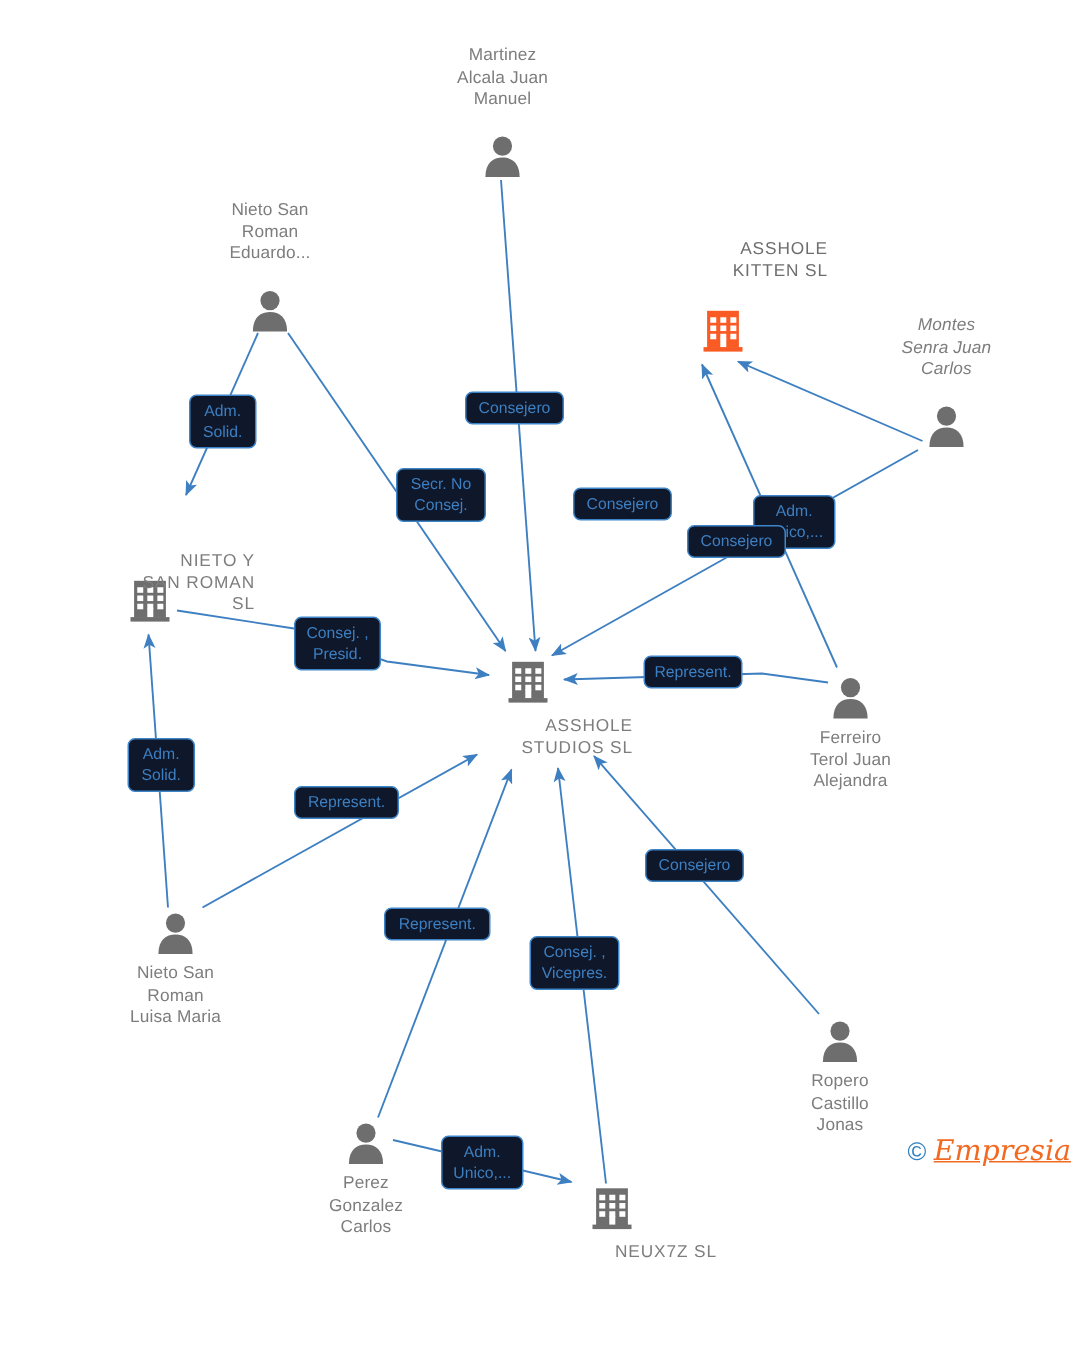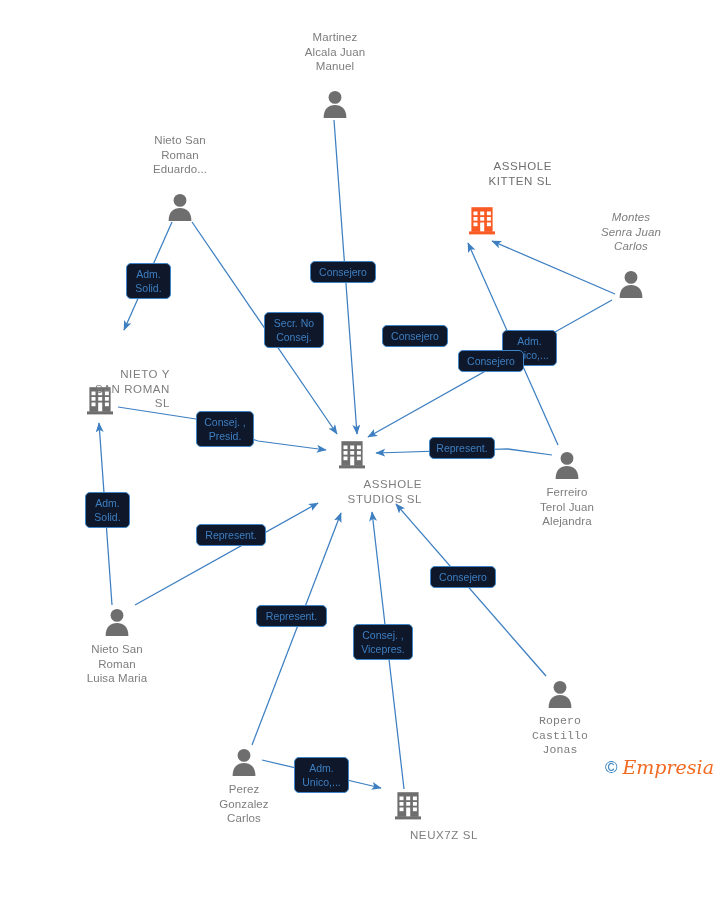--- a/index.html
+++ b/index.html
@@ -67,20 +67,21 @@
   }
   #watermark .copy{
     color:#2e7fbe;font-size:17px;line-height:17px;
   }
   #watermark .brand{
     color:#f26a21;
     font-family:"DejaVu Serif", serif;
     font-style:italic;
     font-size:19px;
     line-height:19px;
+    text-decoration:underline;
   }
 </style>
 </head>
 <body>
 
 <div id="graph">
 
   <svg id="edges" viewBox="0 0 728 905" xmlns="http://www.w3.org/2000/svg">
     <defs>
       <marker id="arrowhead" markerWidth="9" markerHeight="9" refX="7.4" refY="3.2" orient="auto" markerUnits="strokeWidth">
@@ -222,21 +223,21 @@
 Roman
 Luisa Maria</span>
       </div>
       <div class="node person" style="left: 560px; top: 694px;">
         <span class="icon-wrap">
           <svg width="26" height="30" viewBox="0 0 26 30">
             <circle cx="13" cy="8.4" r="6.4" fill="#6e6e6e"></circle>
             <path d="M1.6 29 C1.6 19.6 6.6 16 13 16 C19.4 16 24.4 19.6 24.4 29 Z" fill="#6e6e6e"></path>
           </svg>
         </span>
-        <span class="node-label" style="top: 20px; bottom: auto; font-family: Liberation Mono, monospace;">Ropero
+        <span class="node-label" style="top: 20px; bottom: auto;">Ropero
 Castillo
 Jonas</span>
       </div>
       <div class="node person" style="left: 244px; top: 762px;">
         <span class="icon-wrap">
           <svg width="26" height="30" viewBox="0 0 26 30">
             <circle cx="13" cy="8.4" r="6.4" fill="#6e6e6e"></circle>
             <path d="M1.6 29 C1.6 19.6 6.6 16 13 16 C19.4 16 24.4 19.6 24.4 29 Z" fill="#6e6e6e"></path>
           </svg>
         </span>

